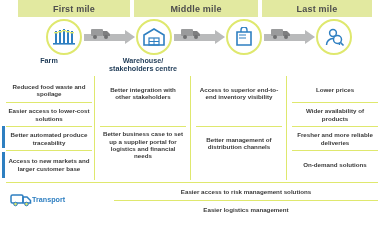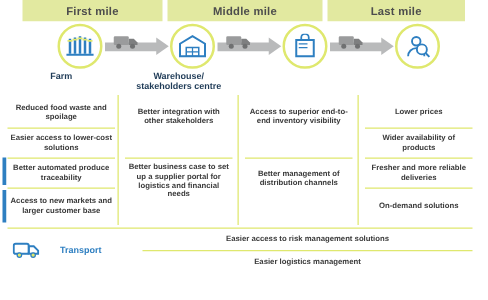--- a/index.html
+++ b/index.html
@@ -56,21 +56,21 @@
     justify-content:center;text-align:center;box-sizing:border-box;padding:0 2px;}
   .cell span{font-size:6.2px;font-weight:bold;color:#3a3a3a;line-height:7.4px;}
 
   
   .hline{position:absolute;height:1.4px;background:#dfe86e;}
   
   .vline{position:absolute;width:1.4px;background:#dfe86e;}
 
   
   .bottom{position:absolute;left:0;top:182px;width:390px;height:38px;}
-  .bot-label{position:absolute;left:10px;top:10px;display:flex;align-items:center;gap:16px;}
+  .bot-label{position:absolute;left:10px;top:10px;display:flex;align-items:center;gap:0;}
   .bot-label .txt{font-size:7.2px;font-weight:bold;color:#2e7fc1;}
   .bot-row{position:absolute;left:114px;width:264px;display:flex;align-items:center;
     justify-content:center;text-align:center;}
   .bot-row span{font-size:6.2px;font-weight:bold;color:#3a3a3a;line-height:7.4px;}
   #bot-row-0{top:3px;height:14px;}
   #bot-row-1{top:21px;height:14px;}
 
   .sidebar-accent{position:absolute;left:2px;width:3px;background:#2e7fc1;}
 </style>
 </head>

